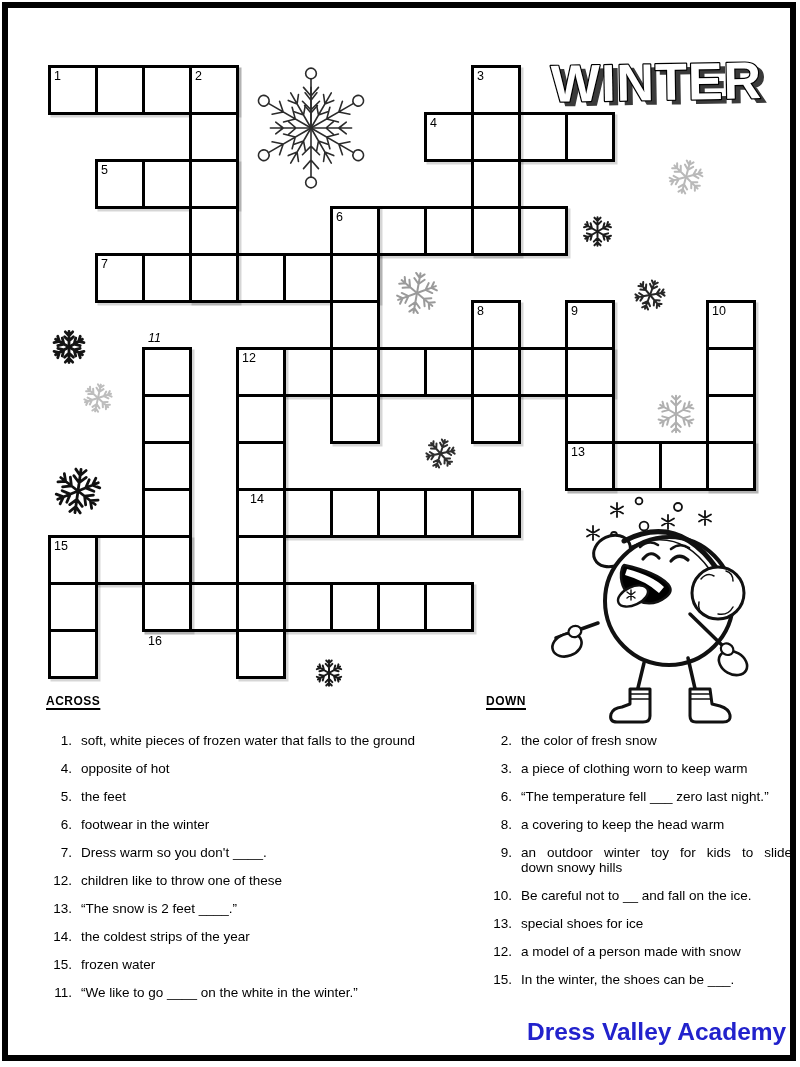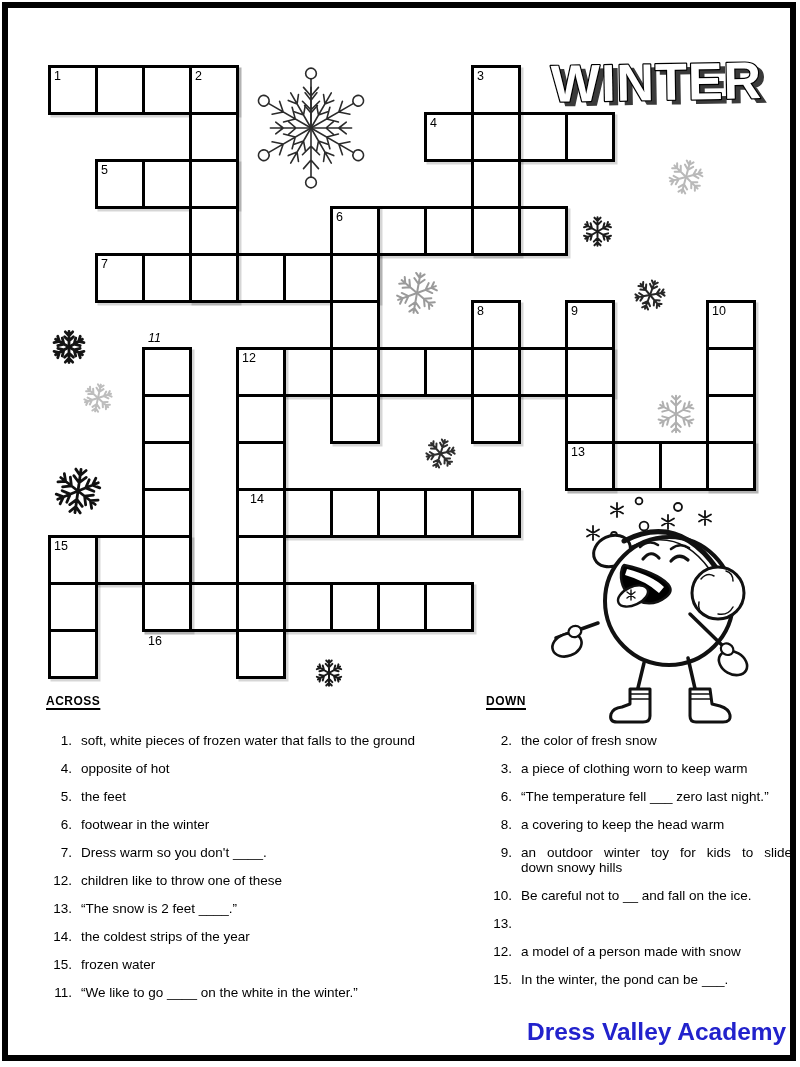--- a/index.html
+++ b/index.html
@@ -515,30 +515,33 @@
           </div>
         </div>
         <div class="clue">
           <div class="cnum">10.</div>
           <div class="ctext">
             <div class="cline">Be careful not to __ and fall on the ice.</div>
           </div>
         </div>
         <div class="clue">
           <div class="cnum">13.</div>
+          <div class="ctext">
+            <div class="cline">special shoes for ice</div>
+          </div>
         </div>
         <div class="clue">
           <div class="cnum">12.</div>
           <div class="ctext">
             <div class="cline">a model of a person made with snow</div>
           </div>
         </div>
         <div class="clue">
           <div class="cnum">15.</div>
           <div class="ctext">
-            <div class="cline">In the winter, the pond can be ___.</div>
+            <div class="cline">In the winter, the shoes can be ___.</div>
           </div>
         </div>
       </div>
   </div>
 
   <div class="footer" style="color: rgb(34, 34, 204);">Dress Valley Academy</div>
 </div>
 
 </body></html>

